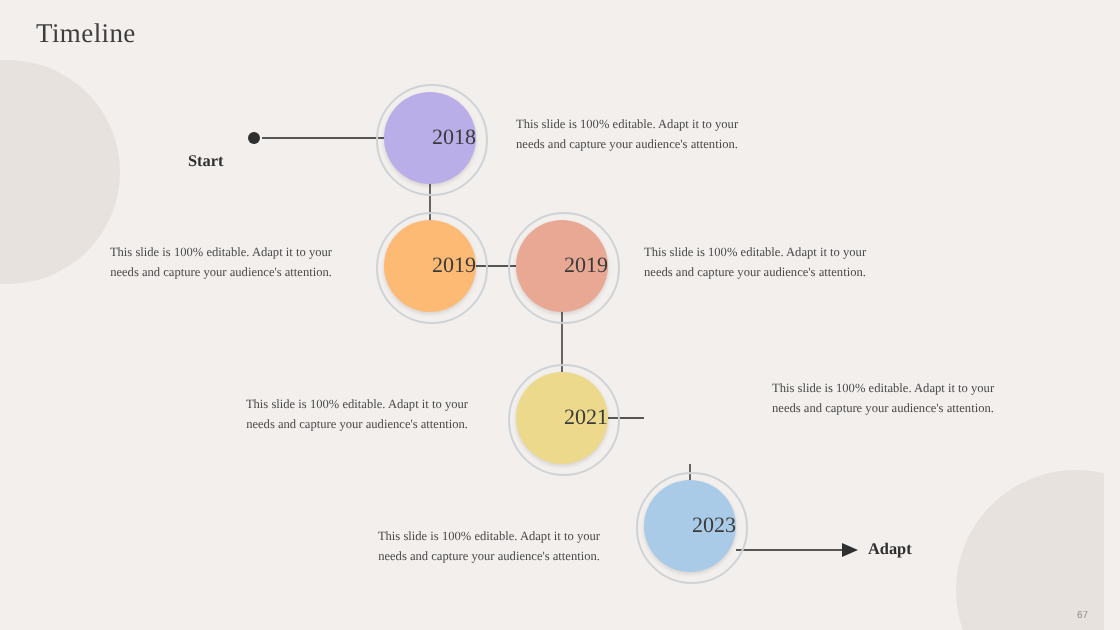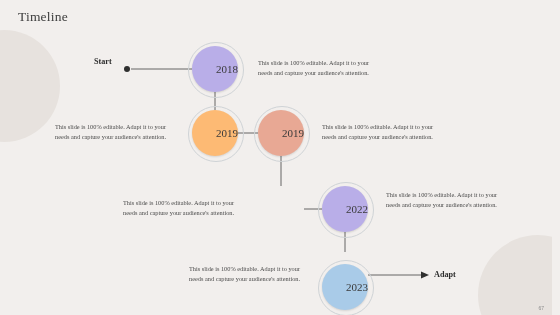--- a/index.html
+++ b/index.html
@@ -131,42 +131,42 @@
     <line x1="281" y1="156" x2="281" y2="186" stroke="#555" stroke-width="0.9"></line>
 
     <line x1="304" y1="209" x2="322" y2="209" stroke="#555" stroke-width="0.9"></line>
 
     <line x1="345" y1="232" x2="345" y2="252" stroke="#555" stroke-width="0.9"></line>
 
     <line x1="368" y1="275" x2="421" y2="275" stroke="#555" stroke-width="0.9"></line>
     <polygon points="421,271.5 429,275 421,278.5" fill="#2f2f2f"></polygon>
   </svg>
 
-  <div class="endcap" style="left:94px; top:57px;">Start</div>
+  <div class="endcap" style="left:94px; top:76px;">Start</div>
   <div class="dot" style="left:124px; top:66px;"></div>
 
   <div class="endcap" style="left:434px; top:270px;">Adapt</div>
 
   <div class="node" style="left:192px; top:46px; background:#b9aee8;">
     <div class="ring"></div>
     <span>2018</span>
   </div>
   <div class="node" style="left:192px; top:110px; background:#fdba74;">
     <div class="ring"></div>
     <span>2019</span>
   </div>
   <div class="node" style="left:258px; top:110px; background:#e8a894;">
     <div class="ring"></div>
     <span>2019</span>
   </div>
-  <div class="node" style="left:322px; top:186px; background:#b9aee8;">
+  <div class="node" style="left:258px; top:186px; background:#ecd98b;">
     <div class="ring"></div>
-    <span>2022</span>
+    <span>2021</span>
   </div>
-  <div class="node" style="left:322px; top:264px; background:#a9cbe8;">
+  <div class="node" style="left:322px; top:240px; background:#a9cbe8;">
     <div class="ring"></div>
     <span>2023</span>
   </div>
 
   <div class="txt right" style="left:258px; top:58px;">This slide is 100% editable. Adapt it to your needs and capture your audience's attention.</div>
   <div class="txt left" style="left:48px;  top:122px;">This slide is 100% editable. Adapt it to your needs and capture your audience's attention.</div>
   <div class="txt right" style="left:322px; top:122px;">This slide is 100% editable. Adapt it to your needs and capture your audience's attention.</div>
   <div class="txt left" style="left:116px; top:198px;">This slide is 100% editable. Adapt it to your needs and capture your audience's attention.</div>
   <div class="txt right" style="left:386px; top:190px;">This slide is 100% editable. Adapt it to your needs and capture your audience's attention.</div>
   <div class="txt left" style="left:182px; top:264px;">This slide is 100% editable. Adapt it to your needs and capture your audience's attention.</div>

